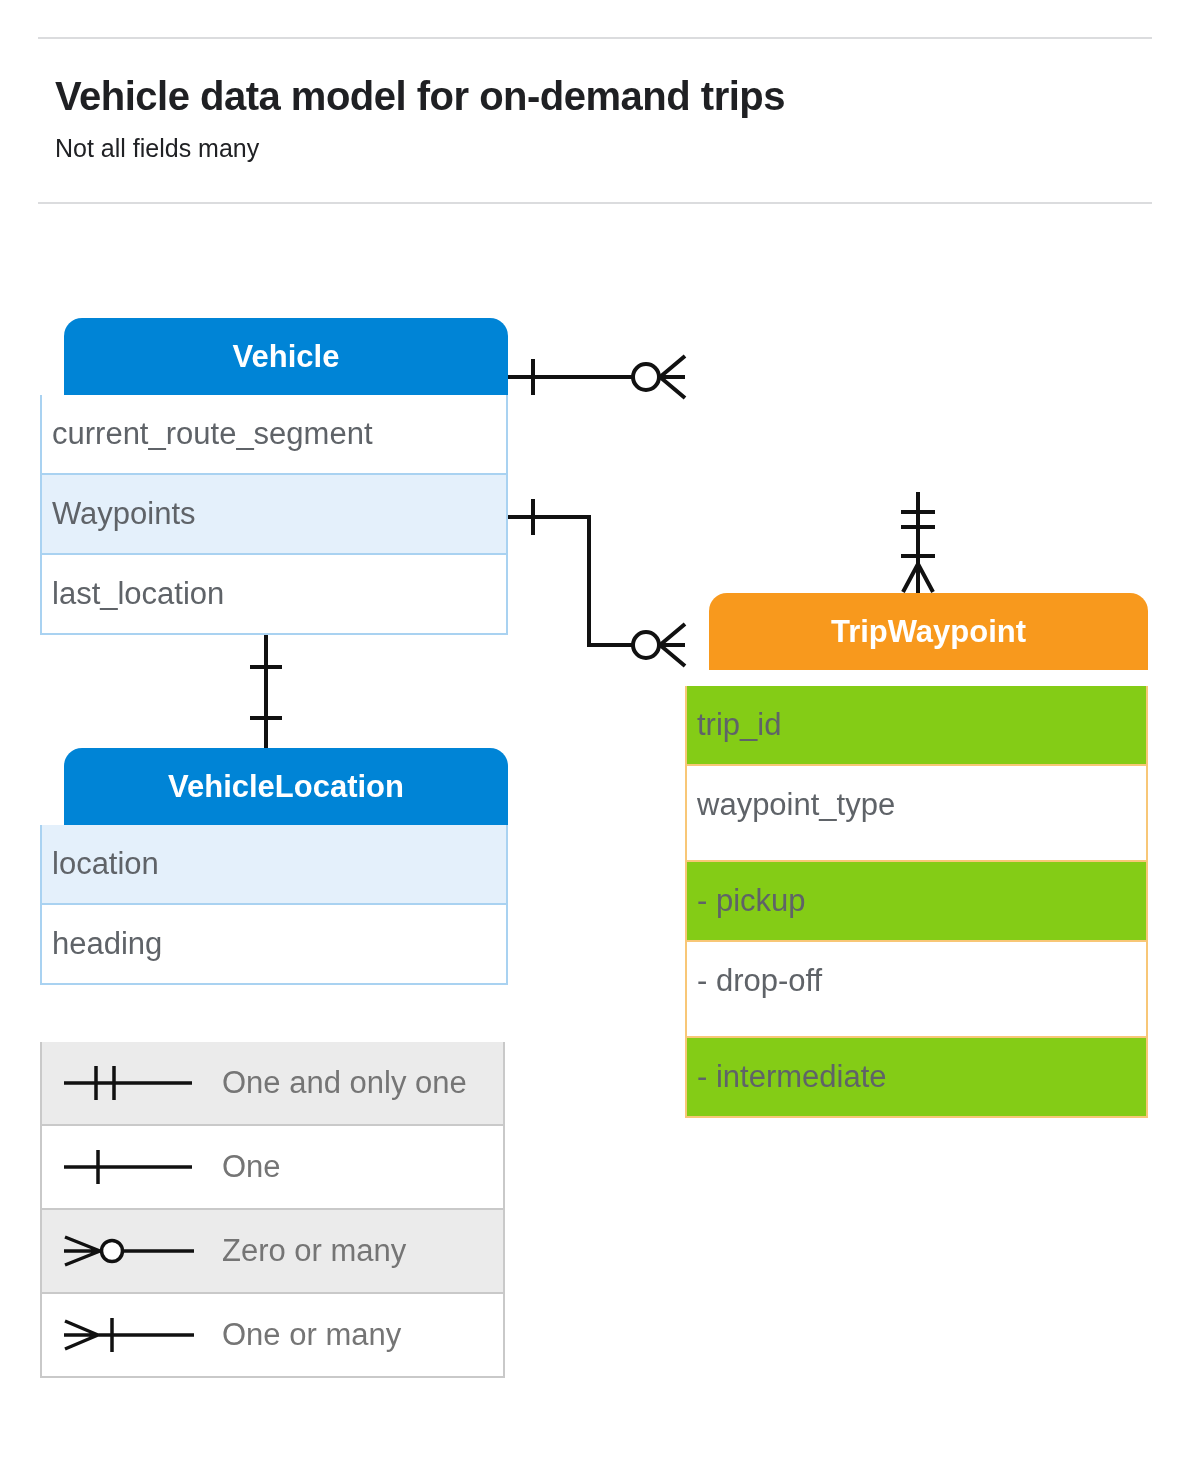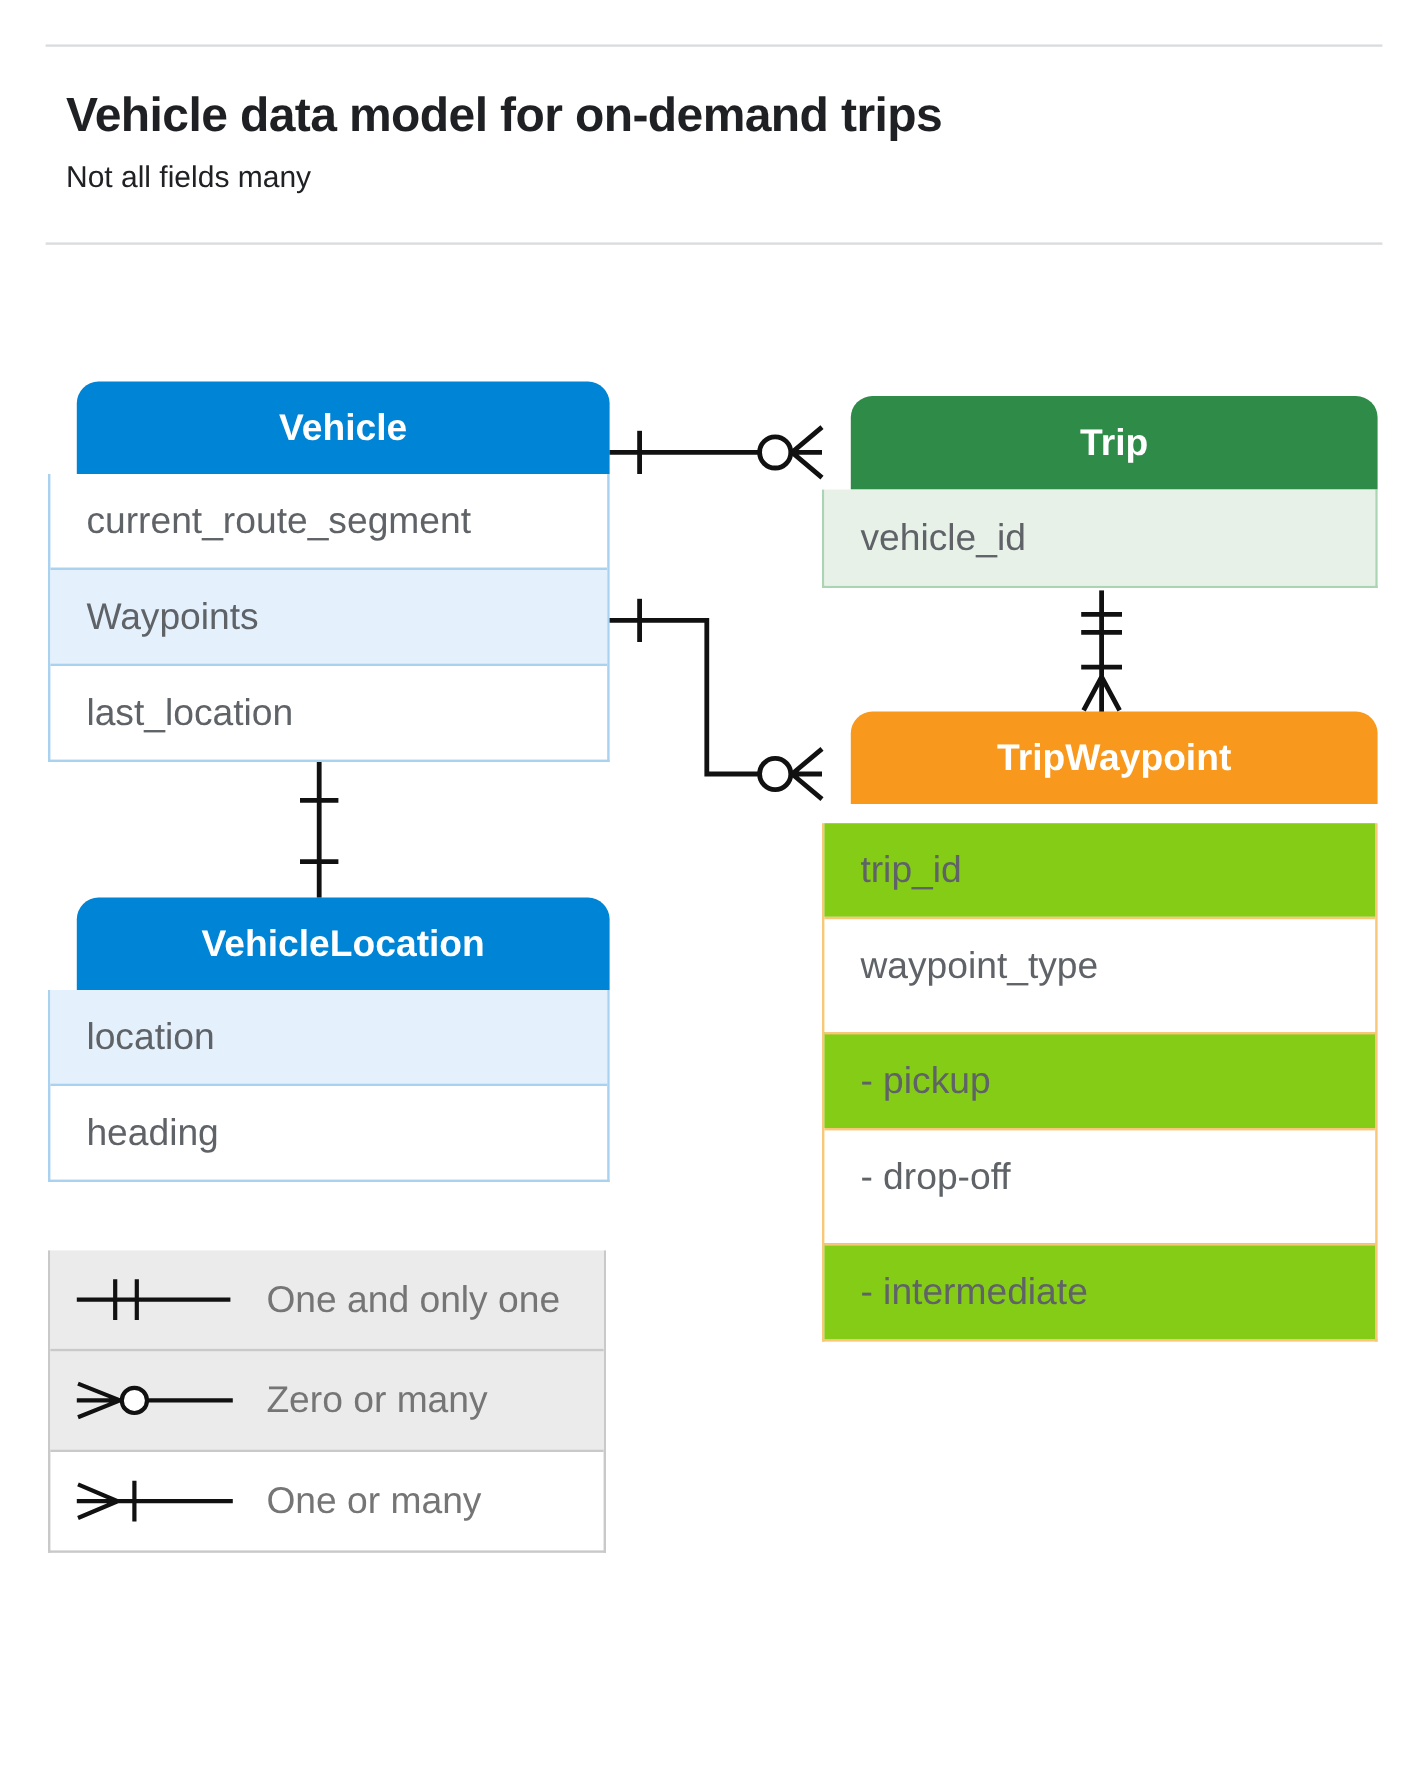--- a/index.html
+++ b/index.html
@@ -6,21 +6,21 @@
   .canvas{position:relative;width:1190px;height:1480px;background:#ffffff;
           font-family:"Liberation Sans","DejaVu Sans",sans-serif;overflow:hidden;}
   .rule{position:absolute;left:38px;width:1114px;height:2px;background:#dbdcde;}
   .page-title{position:absolute;left:55px;top:74px;font-size:40px;font-weight:700;color:#1f2023;letter-spacing:-.5px;}
   .page-subtitle{position:absolute;left:55px;top:134px;font-size:25px;color:#202124;}
 
   .entity{position:absolute;}
   .entity .hdr{display:flex;align-items:center;justify-content:center;
                border-radius:18px 18px 0 0;color:#fff;font-size:31px;font-weight:700;margin-left:24px;}
   .entity .body{border:2px solid;border-top:none;background:#fff;}
-  .entity .row{height:78px;display:flex;align-items:center;padding-left:30px;
+  .entity .row{height:78px;display:flex;align-items:center;padding-left:10px;
                font-size:31px;color:#5f6368;}
   .entity .row.sub{}
   .entity .row + .row{border-top:2px solid;}
 
   
   .blue .hdr{background:#0084d6;}
   .blue .body{border-color:#a9d2f1;}
   .blue .row + .row{border-top-color:#a9d2f1;}
   .blue .row.shaded{background:#e4f0fb;}
 
@@ -58,26 +58,20 @@
 
   <div class="entity blue" style="left:40px;top:318px;width:468px;">
     <div class="hdr" style="height:77px;">Vehicle</div>
     <div class="body">
       <div class="row">current_route_segment</div>
       <div class="row shaded">Waypoints</div>
       <div class="row">last_location</div>
     </div>
   </div>
 
-  <div class="entity green" style="left:685px;top:330px;width:463px;">
-    <div class="hdr" style="height:78px;">Trip</div>
-    <div class="body">
-      <div class="row shaded" style="height:80px;">vehicle_id</div>
-    </div>
-  </div>
 
   <div class="entity orange" style="left:685px;top:593px;width:463px;">
     <div class="hdr" style="height:77px;">TripWaypoint</div>
     <div class="body">
       <div class="row shaded">trip_id</div>
       <div class="row">waypoint_type</div>
       <div class="row shaded sub">- pickup</div>
       <div class="row sub">- drop-off</div>
       <div class="row shaded sub">- intermediate</div>
     </div>
@@ -91,20 +85,26 @@
     </div>
   </div>
 
   <div class="entity key" style="left:40px;top:1042px;width:465px;">
     <div class="body">
       <div class="row shaded">
         <svg class="sym" viewBox="0 0 150 44">
           <path d="M4 22 H132 M36 5 V39 M54 5 V39" stroke="#111" stroke-width="3.5" fill="none"></path>
         </svg>
         <span class="lbl">One and only one</span>
+      </div>
+      <div class="row">
+        <svg class="sym" viewBox="0 0 150 44">
+          <path d="M4 22 H132 M38 5 V39" stroke="#111" stroke-width="3.5" fill="none"></path>
+        </svg>
+        <span class="lbl">One</span>
       </div>
       <div class="row shaded">
         <svg class="sym" viewBox="0 0 150 44">
           <path d="M4 22 H40 M40 22 L5 8 M40 22 L5 36" stroke="#111" stroke-width="3.5" fill="none"></path>
           <circle cx="52" cy="22" r="10.5" stroke="#111" stroke-width="3.5" fill="#fff"></circle>
           <path d="M62.5 22 H134" stroke="#111" stroke-width="3.5" fill="none"></path>
         </svg>
         <span class="lbl">Zero or many</span>
       </div>
       <div class="row">

